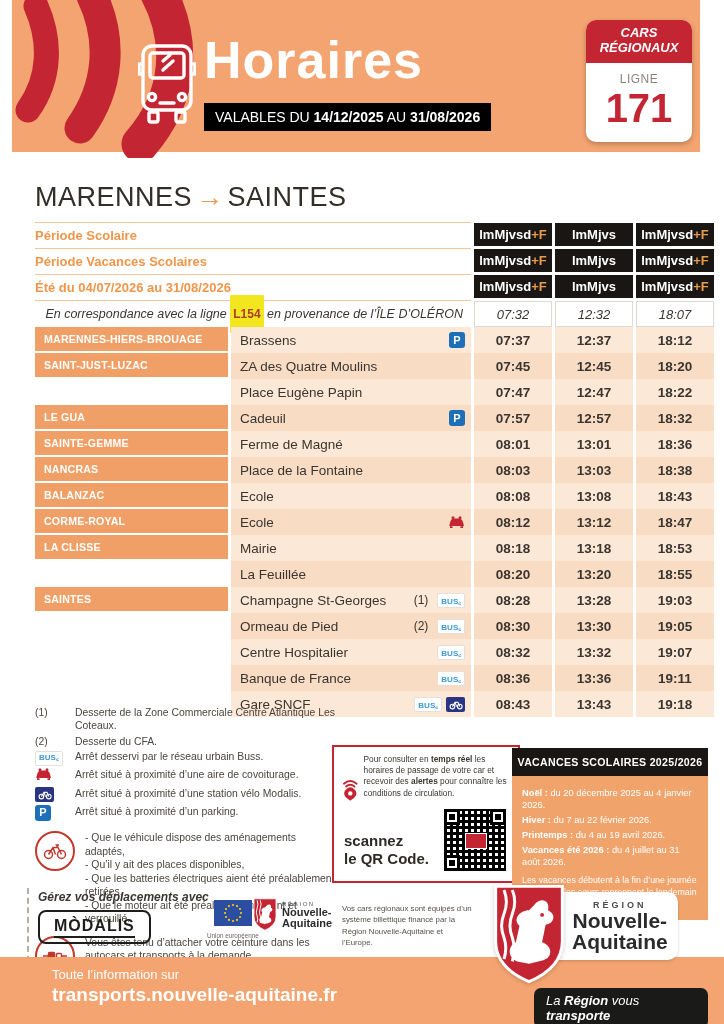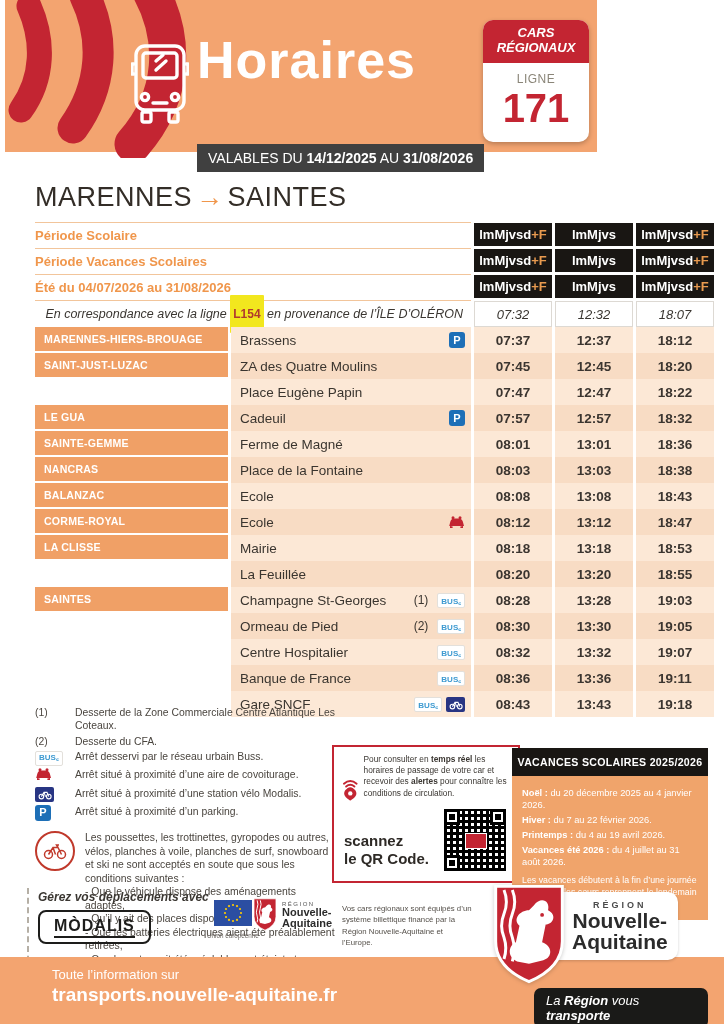--- a/index.html
+++ b/index.html
@@ -1,25 +1,25 @@
 <!DOCTYPE html>
 <html><head>
 <meta charset="utf-8">
 <style>
   html,body{margin:0;padding:0;background:#e8e8e8;}
   .page{position:relative;width:724px;height:1024px;background:#fff;margin:0 auto;
         font-family:"Liberation Sans","DejaVu Sans",sans-serif;overflow:hidden;}
 
   
-  .top{position:absolute;left:5px;top:0;width:592px;height:152px;background:#F3A470;}
+  .top{position:absolute;left:12px;top:0;width:688px;height:152px;background:#F3A470;}
   .swoosh{position:absolute;left:-6px;top:-10px;}
   .bus-ic{position:absolute;left:126px;top:40px;}
   .main-title{position:absolute;left:192px;top:30px;font-size:52px;font-weight:800;color:#fff;letter-spacing:1px;}
-  .valid-banner{position:absolute;left:192px;top:103px;background:#404040;color:#fff;
-                font-size:14px;padding:6px 11px;white-space:nowrap;margin-top:41px;}
+  .valid-banner{position:absolute;left:192px;top:103px;background:#000000;color:#fff;
+                font-size:14px;padding:6px 11px;white-space:nowrap;}
   .valid-banner b{font-weight:800;}
   .line-card{position:absolute;right:8px;top:20px;width:106px;height:122px;background:#ffffff;
              border-radius:10px;overflow:hidden;box-shadow:0 2px 5px rgba(0,0,0,.25);text-align:center;}
   .line-card .net{background:#C32532;color:#fff;font-weight:800;font-style:italic;
                   font-size:13px;line-height:1.15;padding:6px 2px 7px;}
   .line-card .lig{color:#8A8578;font-size:12px;margin-top:9px;letter-spacing:.5px;}
   .line-card .num{color:#C32532;font-size:40px;font-weight:800;line-height:1.1;}
 
   
   .route{position:absolute;left:35px;top:182px;font-size:27px;font-weight:400;color:#332D27;letter-spacing:.5px;}
@@ -463,21 +463,20 @@
       <span class="circ">
         <svg width="24" height="17" viewBox="0 0 24 17">
             <g fill="none" stroke="#C0392B" stroke-width="1.5">
               <circle cx="5.5" cy="11.5" r="4"></circle>
               <circle cx="18.5" cy="11.5" r="4"></circle>
               <path d="M5.5 11.5 L10 4.5 h5 L18.5 11.5 M10 4.5 L12.5 11.5 M15 4.5 l-1.5 -2.5 h2.5"></path>
             </g>
           </svg>
       </span>
       <div class="txt">
-        <div>Les poussettes, les trottinettes, gyropodes ou autres, vélos, planches à voile, planches de surf, snowboard et ski ne sont acceptés en soute que sous les conditions suivantes :</div>
 
           <div class="cond odd">- Que le véhicule dispose des aménagements adaptés,</div>
 
           <div class="cond even">- Qu’il y ait des places disponibles,</div>
 
           <div class="cond odd">- Que les batteries électriques aient été préalablement retirées,</div>
 
           <div class="cond even">- Que le moteur ait été préalablement éteint et verrouillé.</div>
 
       </div>

